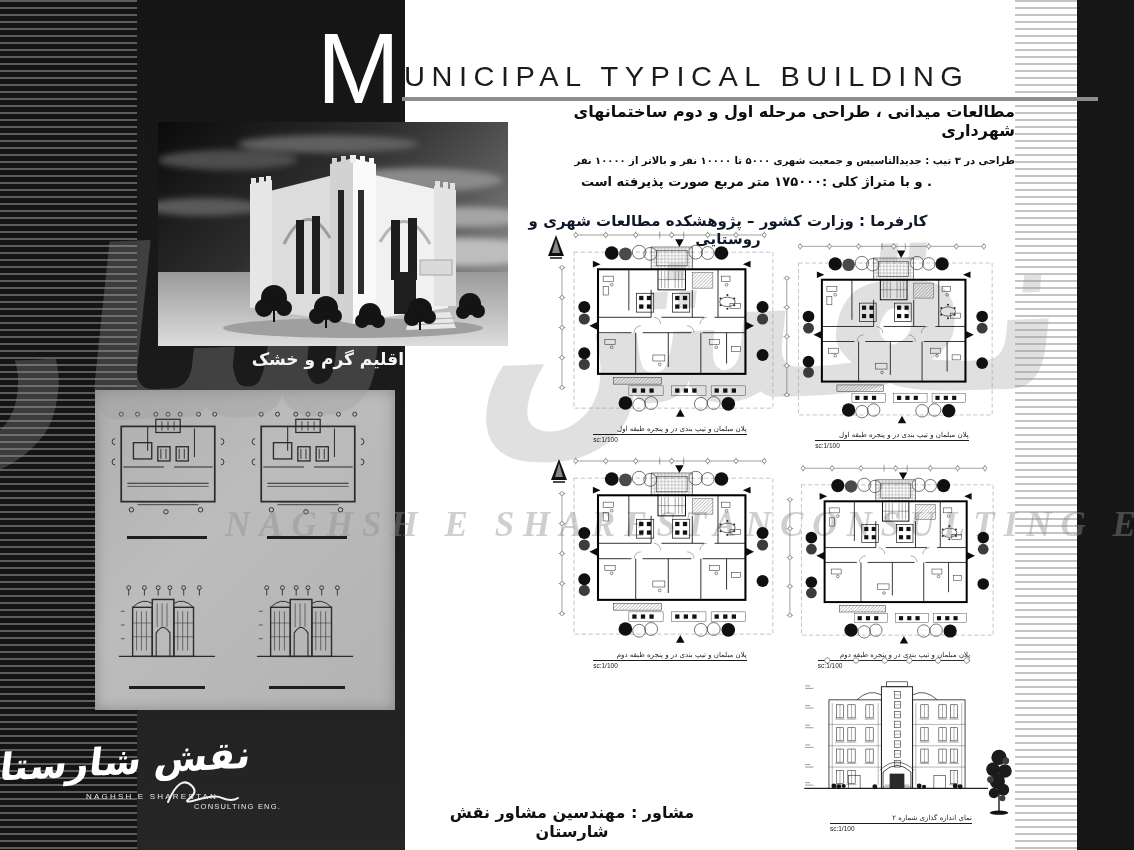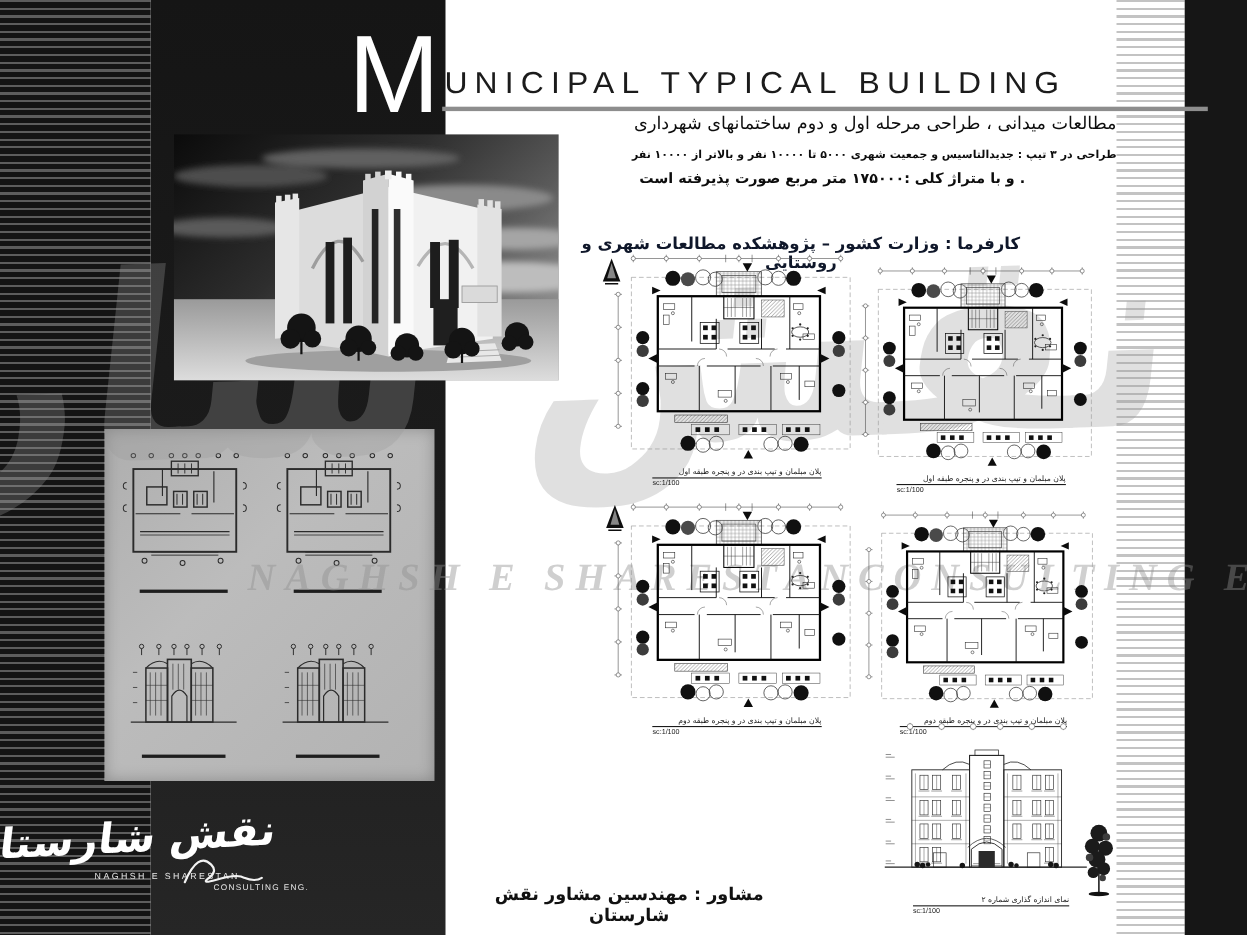--- a/index.html
+++ b/index.html
@@ -54,21 +54,21 @@
     color:#1b1b1b; font-size:29px; letter-spacing:6.5px; white-space:nowrap;
     transform:scaleY(.95);
   }
   .title-underline {
     position:absolute; left:402px; top:97px; width:696px; height:4px;
     background:#8d8d8d; z-index:10;
   }
 
   
   .intro { position:absolute; left:498px; top:102px; width:517px; z-index:10; color:#0d0d0d; }
-  .intro .l1 { font-size:16px; font-weight:normal; text-align:right; margin-bottom:10px; }
+  .intro .l1 { font-size:16px; font-weight:bold; text-align:right; margin-bottom:10px; }
   .intro .l2,.intro .l3 { font-size:10px; font-weight:bold; text-align:right; line-height:21px; }
   .intro .l4 { font-size:13px; font-weight:bold; text-align:center; line-height:21px; }
   .client-line {
     position:absolute; left:498px; top:212px; width:460px; z-index:10;
     font-size:15px; font-weight:bold; color:#0f172a; text-align:center;
   }
   .consultant-line {
     position:absolute; left:412px; top:803px; width:320px; z-index:11;
     font-size:16px; color:#111; text-align:center;font-weight:bold;
   }
@@ -641,20 +641,21 @@
         <circle cx="220" cy="199" r="7"></circle>
       <circle cx="262" cy="188" r="12"></circle>
         <circle cx="254" cy="196" r="8"></circle>
         <circle cx="271" cy="195" r="7"></circle>
       <line x1="262" y1="208" x2="262" y2="196" stroke="#111" stroke-width="2"></line>
       <circle cx="312" cy="182" r="11"></circle>
         <circle cx="305" cy="190" r="7"></circle>
         <circle cx="320" cy="189" r="7"></circle>
     </g>
   </svg>
+  <div class="render-caption fa">اقلیم گرم و خشک</div>
 
   <div class="sketch-panel">
     <svg style="left:12px;top:16px" width="122" height="114">
         <use href="#skplan"></use>
       </svg>
     <svg style="left:152px;top:16px" width="122" height="114">
         <use href="#skplan"></use>
       </svg>
     <div class="sk-bar" style="left:32px;top:146px;width:80px"></div>
     <div class="sk-bar" style="left:172px;top:146px;width:80px"></div>

